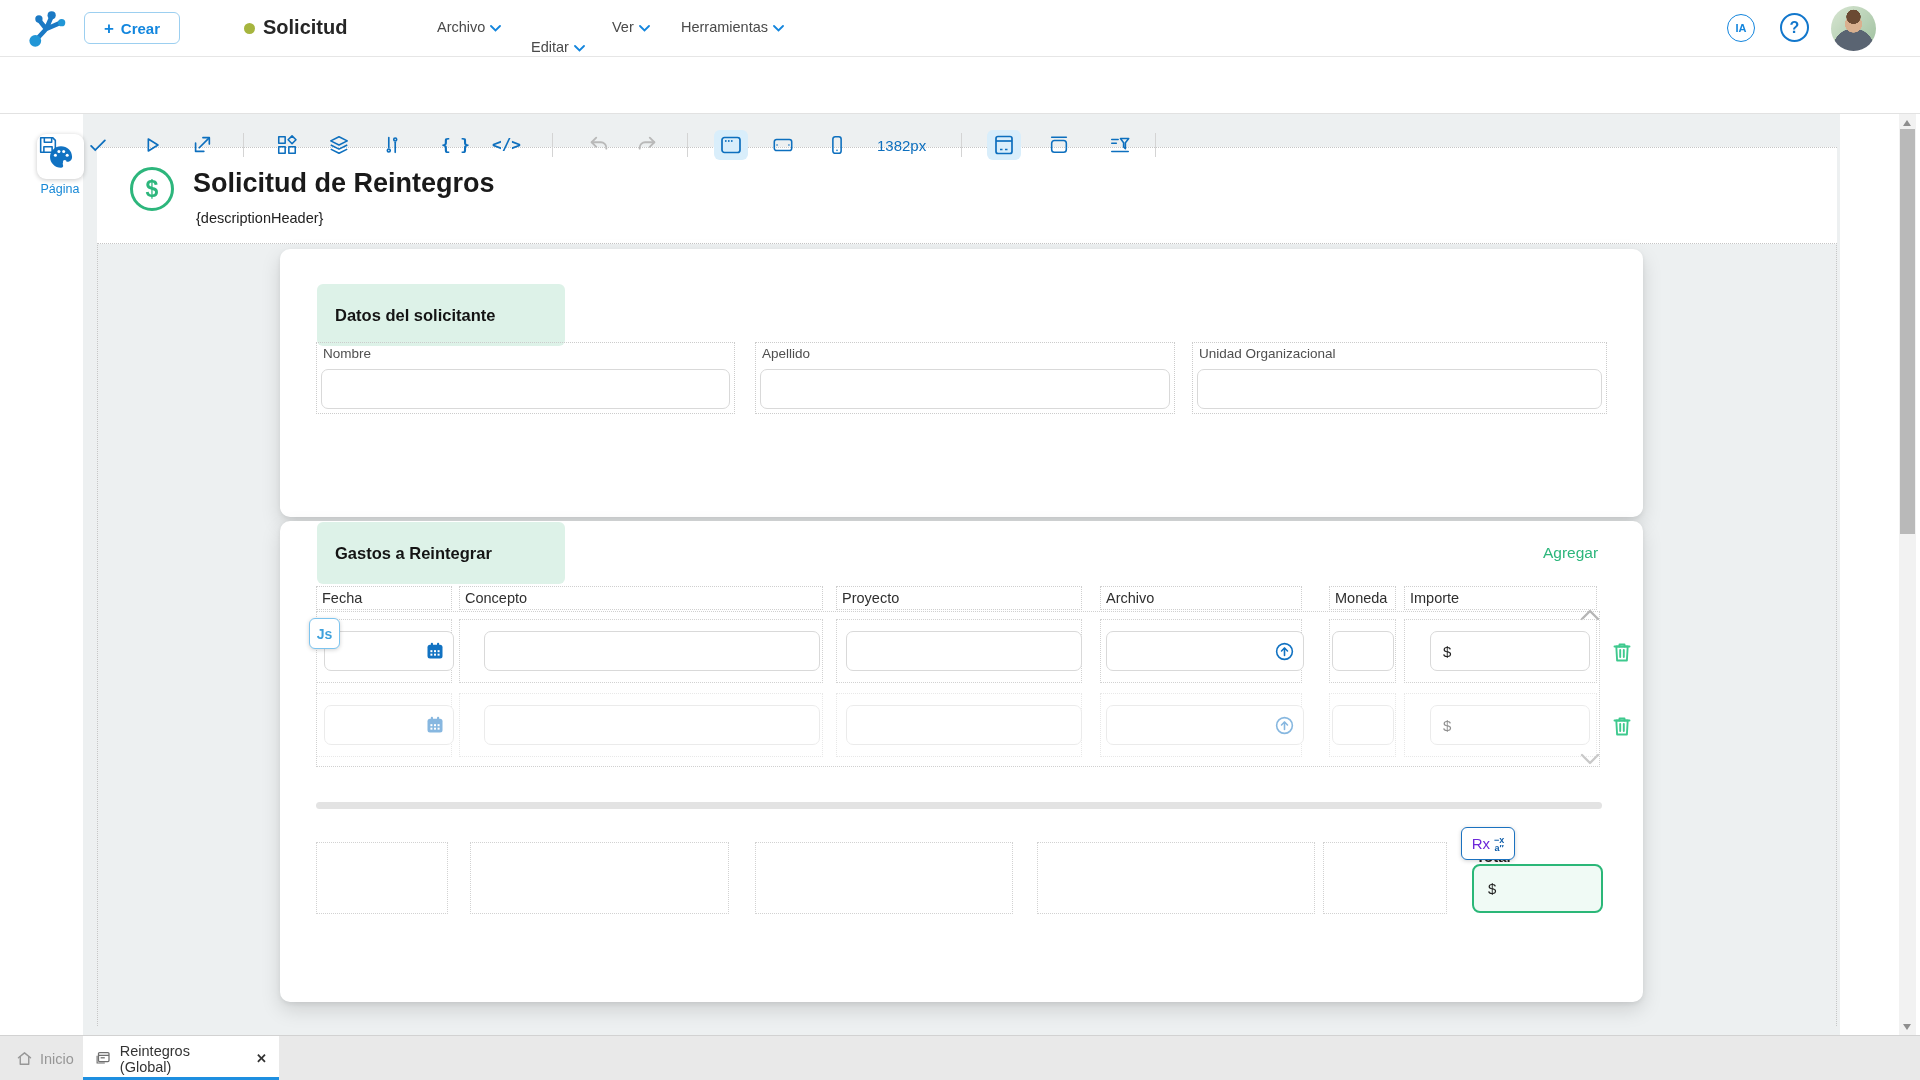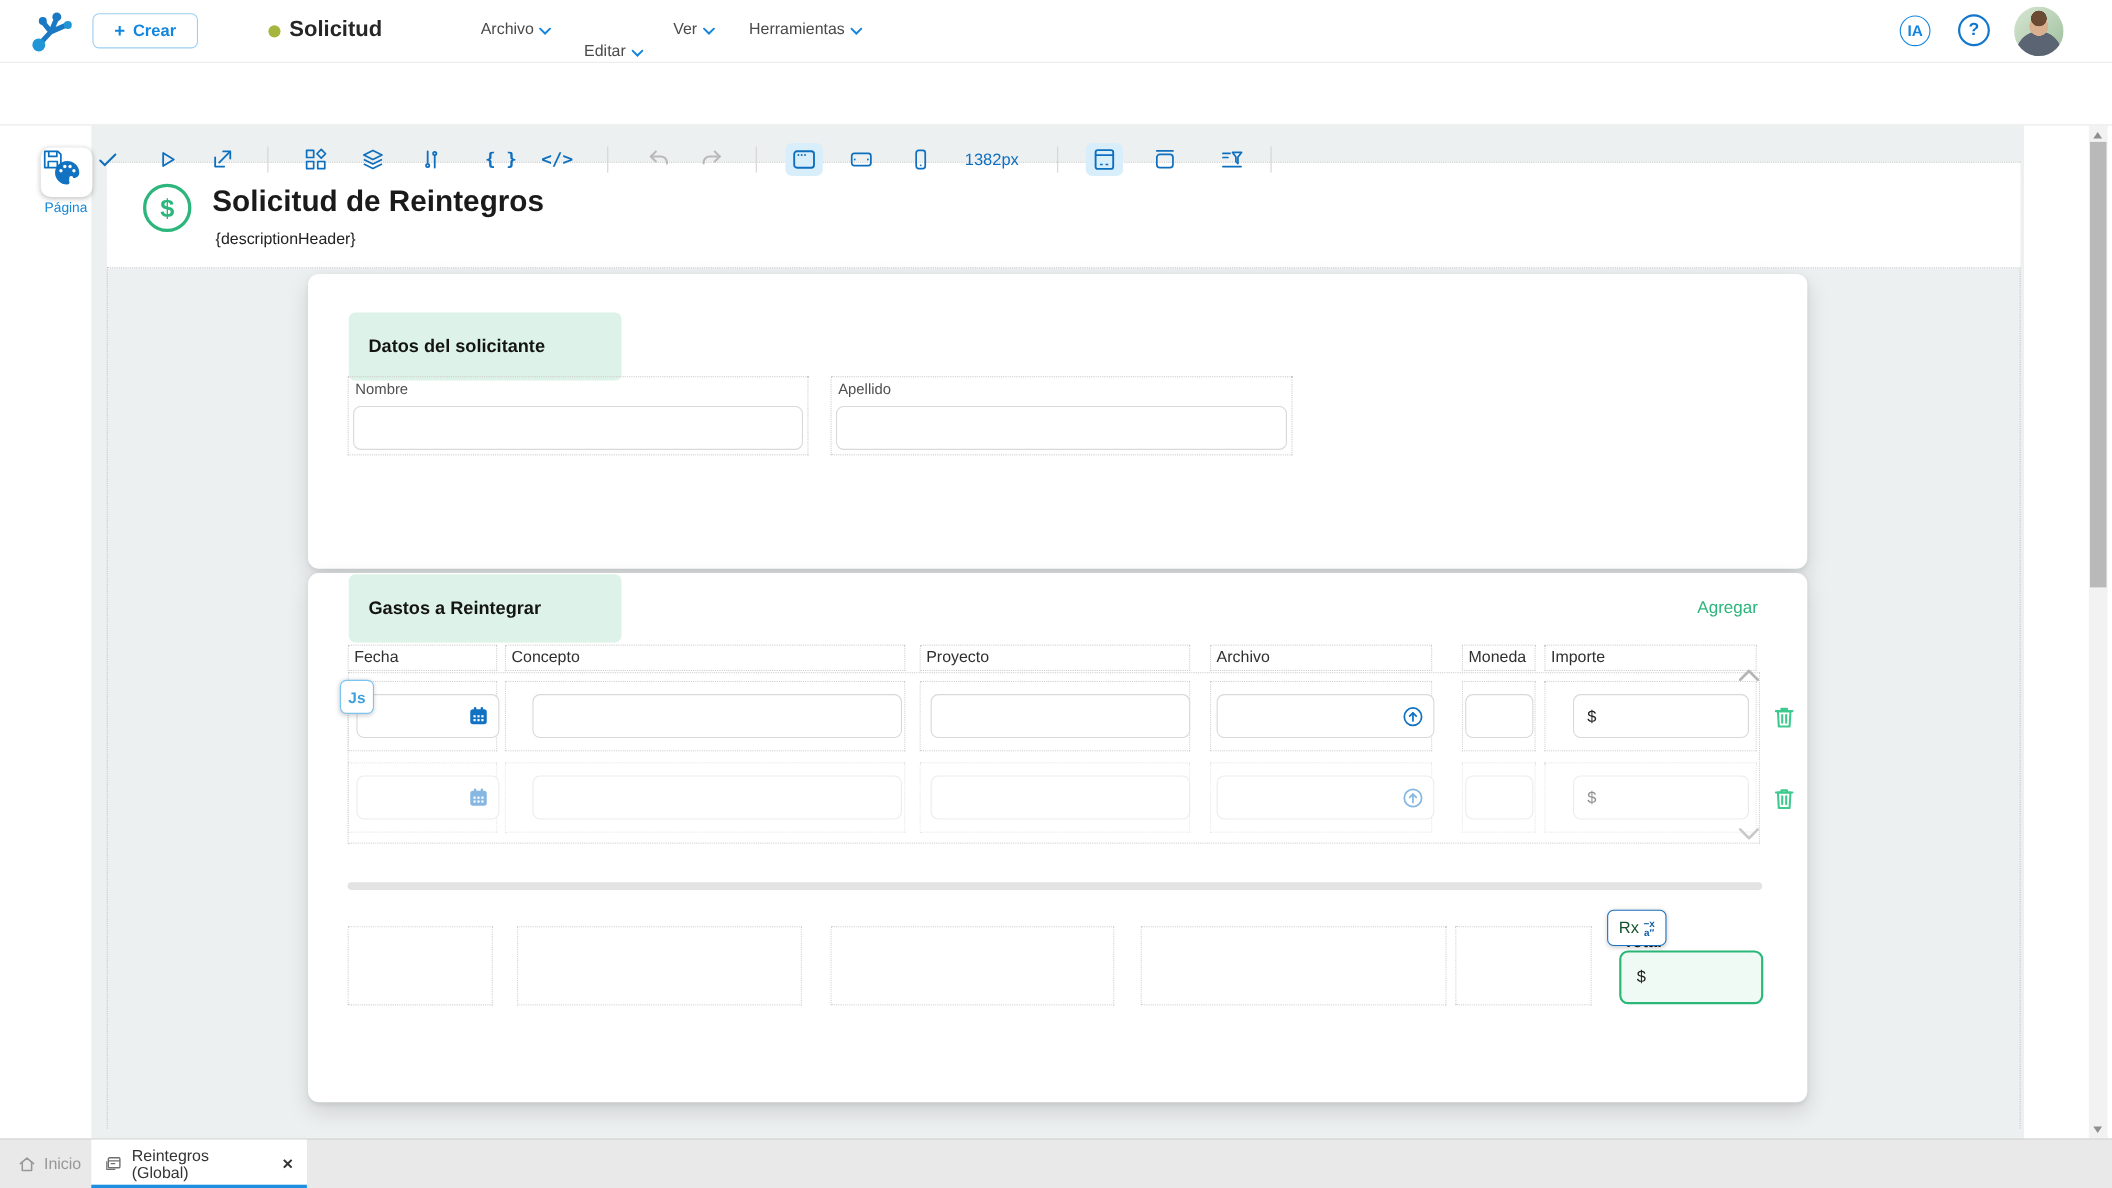--- a/index.html
+++ b/index.html
@@ -11,21 +11,21 @@
   .logo{position:absolute;left:26px;top:9px;width:44px;height:40px;cursor:pointer;}
   .crear-btn{position:absolute;left:84px;top:12px;width:96px;height:32px;border:1.5px solid #9ccff0;
     border-radius:6px;background:#fff;color:#1286de;font-weight:bold;font-size:15px;
     display:flex;align-items:center;justify-content:center;gap:7px;cursor:pointer;}
   .crear-plus{font-size:17px;font-weight:bold;line-height:1;}
   .status-dot{position:absolute;left:244px;top:23px;width:11px;height:11px;border-radius:50%;background:#a6b53e;}
   .app-title{position:absolute;left:263px;top:16px;font-size:20px;font-weight:bold;color:#262626;}
   .menu{position:absolute;top:19px;font-size:14.5px;color:#4a4a4a;display:flex;align-items:center;gap:5px;cursor:pointer;}
   .menu svg{margin-top:2px;}
   .ia-badge{position:absolute;left:1727px;top:14px;width:28px;height:28px;border:1.7px solid #1385dd;border-radius:50%;
-    color:#1385dd;font-size:14px;font-weight:bold;display:flex;align-items:center;justify-content:center;cursor:pointer;}
+    color:#1385dd;font-size:11px;font-weight:bold;display:flex;align-items:center;justify-content:center;cursor:pointer;}
   .help-badge{position:absolute;left:1780px;top:13px;width:29px;height:29px;border:2.4px solid #1277cc;border-radius:50%;
     color:#1277cc;font-size:16px;font-weight:bold;display:flex;align-items:center;justify-content:center;cursor:pointer;}
   .avatar{position:absolute;left:1831px;top:6px;width:45px;height:45px;border-radius:50%;cursor:pointer;overflow:hidden;
     background:
       radial-gradient(circle at 50% 24%, #6b4a33 0 17%, rgba(0,0,0,0) 18%),
       radial-gradient(circle at 50% 40%, #d9b08f 0 24%, rgba(0,0,0,0) 25%),
       radial-gradient(circle at 50% 96%, #5a6472 0 42%, rgba(0,0,0,0) 43%),
       linear-gradient(135deg,#d8e6d2,#9dbf9d);}
 
   
@@ -82,21 +82,21 @@
     box-shadow:0 1px 4px rgba(0,0,0,.18);z-index:6;cursor:pointer;}
   .divider-bar{position:absolute;left:36px;top:281px;width:1286px;height:7px;background:#e3e3e3;border-radius:4px;}
   .tcell{position:absolute;top:321px;height:72px;border:1px dotted #d2d2d2;}
   .total-label{position:absolute;left:1196px;top:327px;font-size:15px;font-weight:bold;color:#1c1c1c;}
   .total-box{position:absolute;left:1192px;top:343px;width:131px;height:49px;border:2px solid #2bb778;border-radius:8px;
     background:#f0faf5;display:flex;align-items:center;padding:0 10px;}
   .total-box input{border:none;outline:none;background:transparent;flex:1;min-width:0;font:inherit;}
   .rxbadge{position:absolute;left:1181px;top:306px;width:54px;height:33px;background:#fff;border:1.5px solid #1b72c0;
     border-radius:6px;display:flex;align-items:center;justify-content:center;gap:4px;
     box-shadow:0 1px 4px rgba(0,0,0,.18);z-index:6;cursor:pointer;}
-  .rx-txt{color:#14532d;font-size:15px;}
+  .rx-txt{color:#6d28d9;font-size:15px;}
   .rx-glyph{display:flex;flex-direction:column;line-height:8px;font-size:9px;font-weight:bold;color:#0d5ca8;text-align:center;}
 
   
   .sb-track{position:absolute;left:1899px;top:0;width:17px;height:922px;background:#f2f2f2;cursor:pointer;}
   .sb-thumb{position:absolute;left:1px;top:15px;width:15px;height:405px;background:#b9b9b9;cursor:pointer;}
   .sb-arrow{position:absolute;left:3px;width:10px;height:10px;}
 
   
   .bottombar{position:absolute;left:0;top:1035px;width:1920px;height:45px;background:#e9e9e9;border-top:1px solid #d2d2d2;}
   .home-item{position:absolute;left:16px;top:0;height:45px;display:flex;align-items:center;gap:7px;
@@ -304,20 +304,24 @@
   <div class="card" style="top:135px;height:268px;">
     <div class="mint-tag" style="left:37px;top:35px;">
       <span>Datos del solicitante</span>
     </div>
     <div class="fgroup" style="left:475px;top:93px;width:420px;">
       <div class="flabel">Apellido</div>
       <input class="finput" type="text" style="">
     </div>
     <div class="fgroup" style="left:36px;top:93px;width:419px;">
       <div class="flabel">Nombre</div>
+      <input class="finput" type="text" style="">
+    </div>
+    <div class="fgroup" style="left:912px;top:93px;width:415px;">
+      <div class="flabel">Unidad Organizacional</div>
       <input class="finput" type="text" style="">
     </div>
   </div>
 
   <div class="card" style="top:407px;height:481px;">
     <div class="mint-tag" style="left:37px;top:1px;">
       <span>Gastos a Reintegrar</span>
     </div>
     <div class="add-link">Agregar</div>
 

